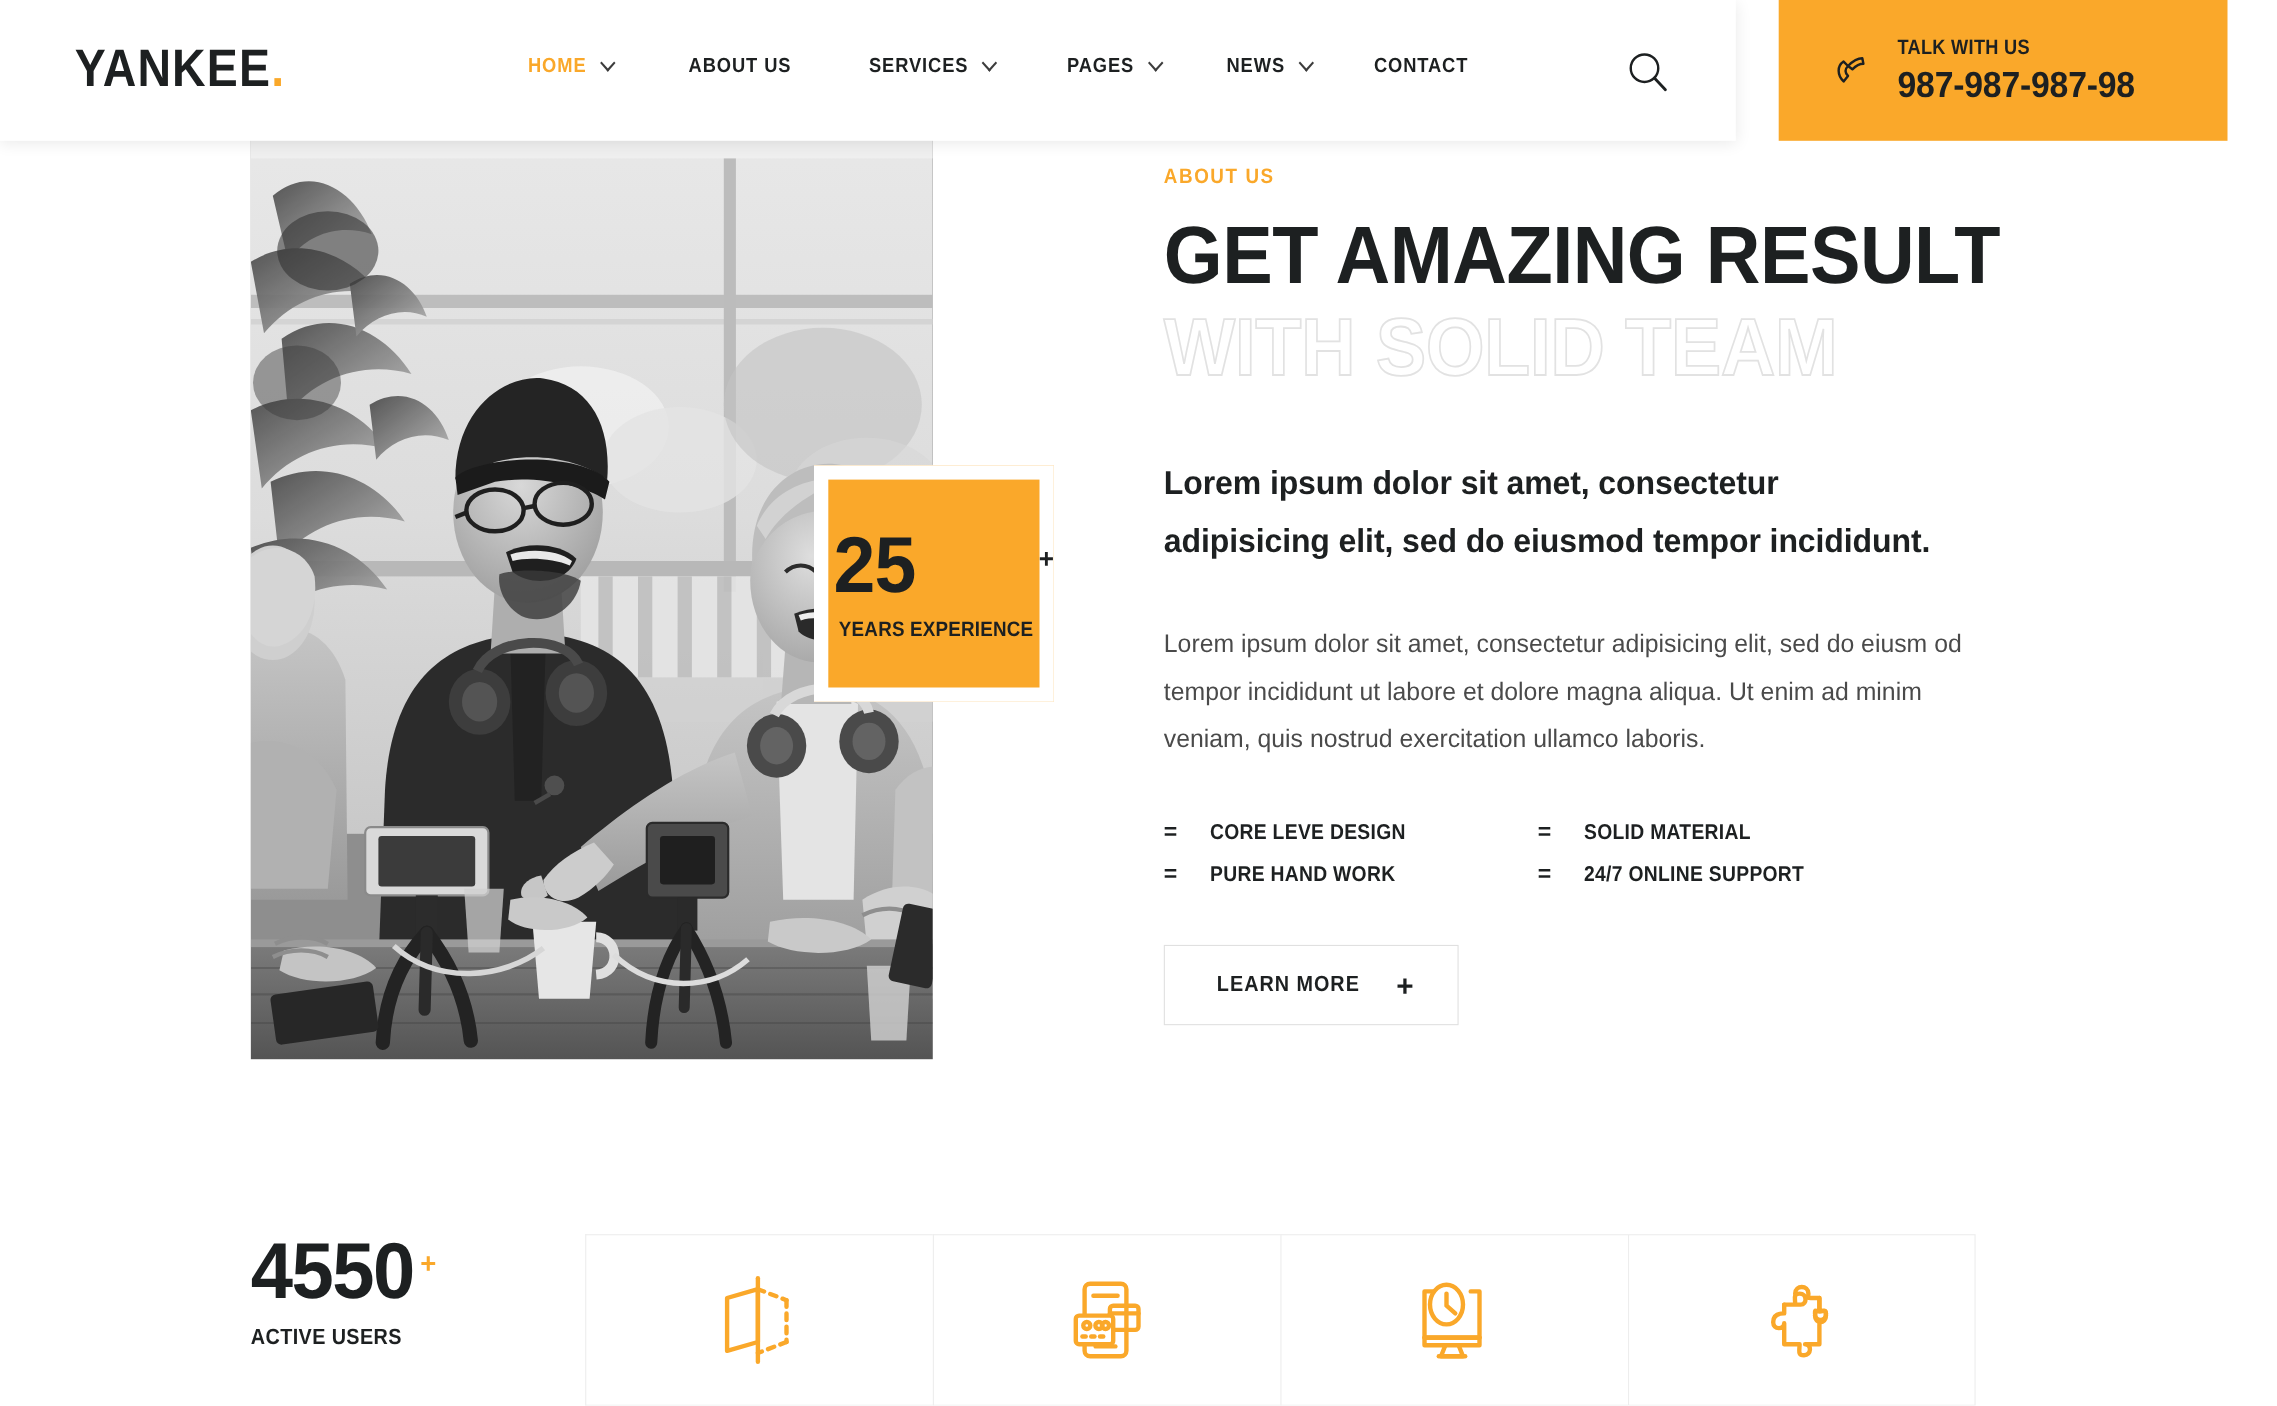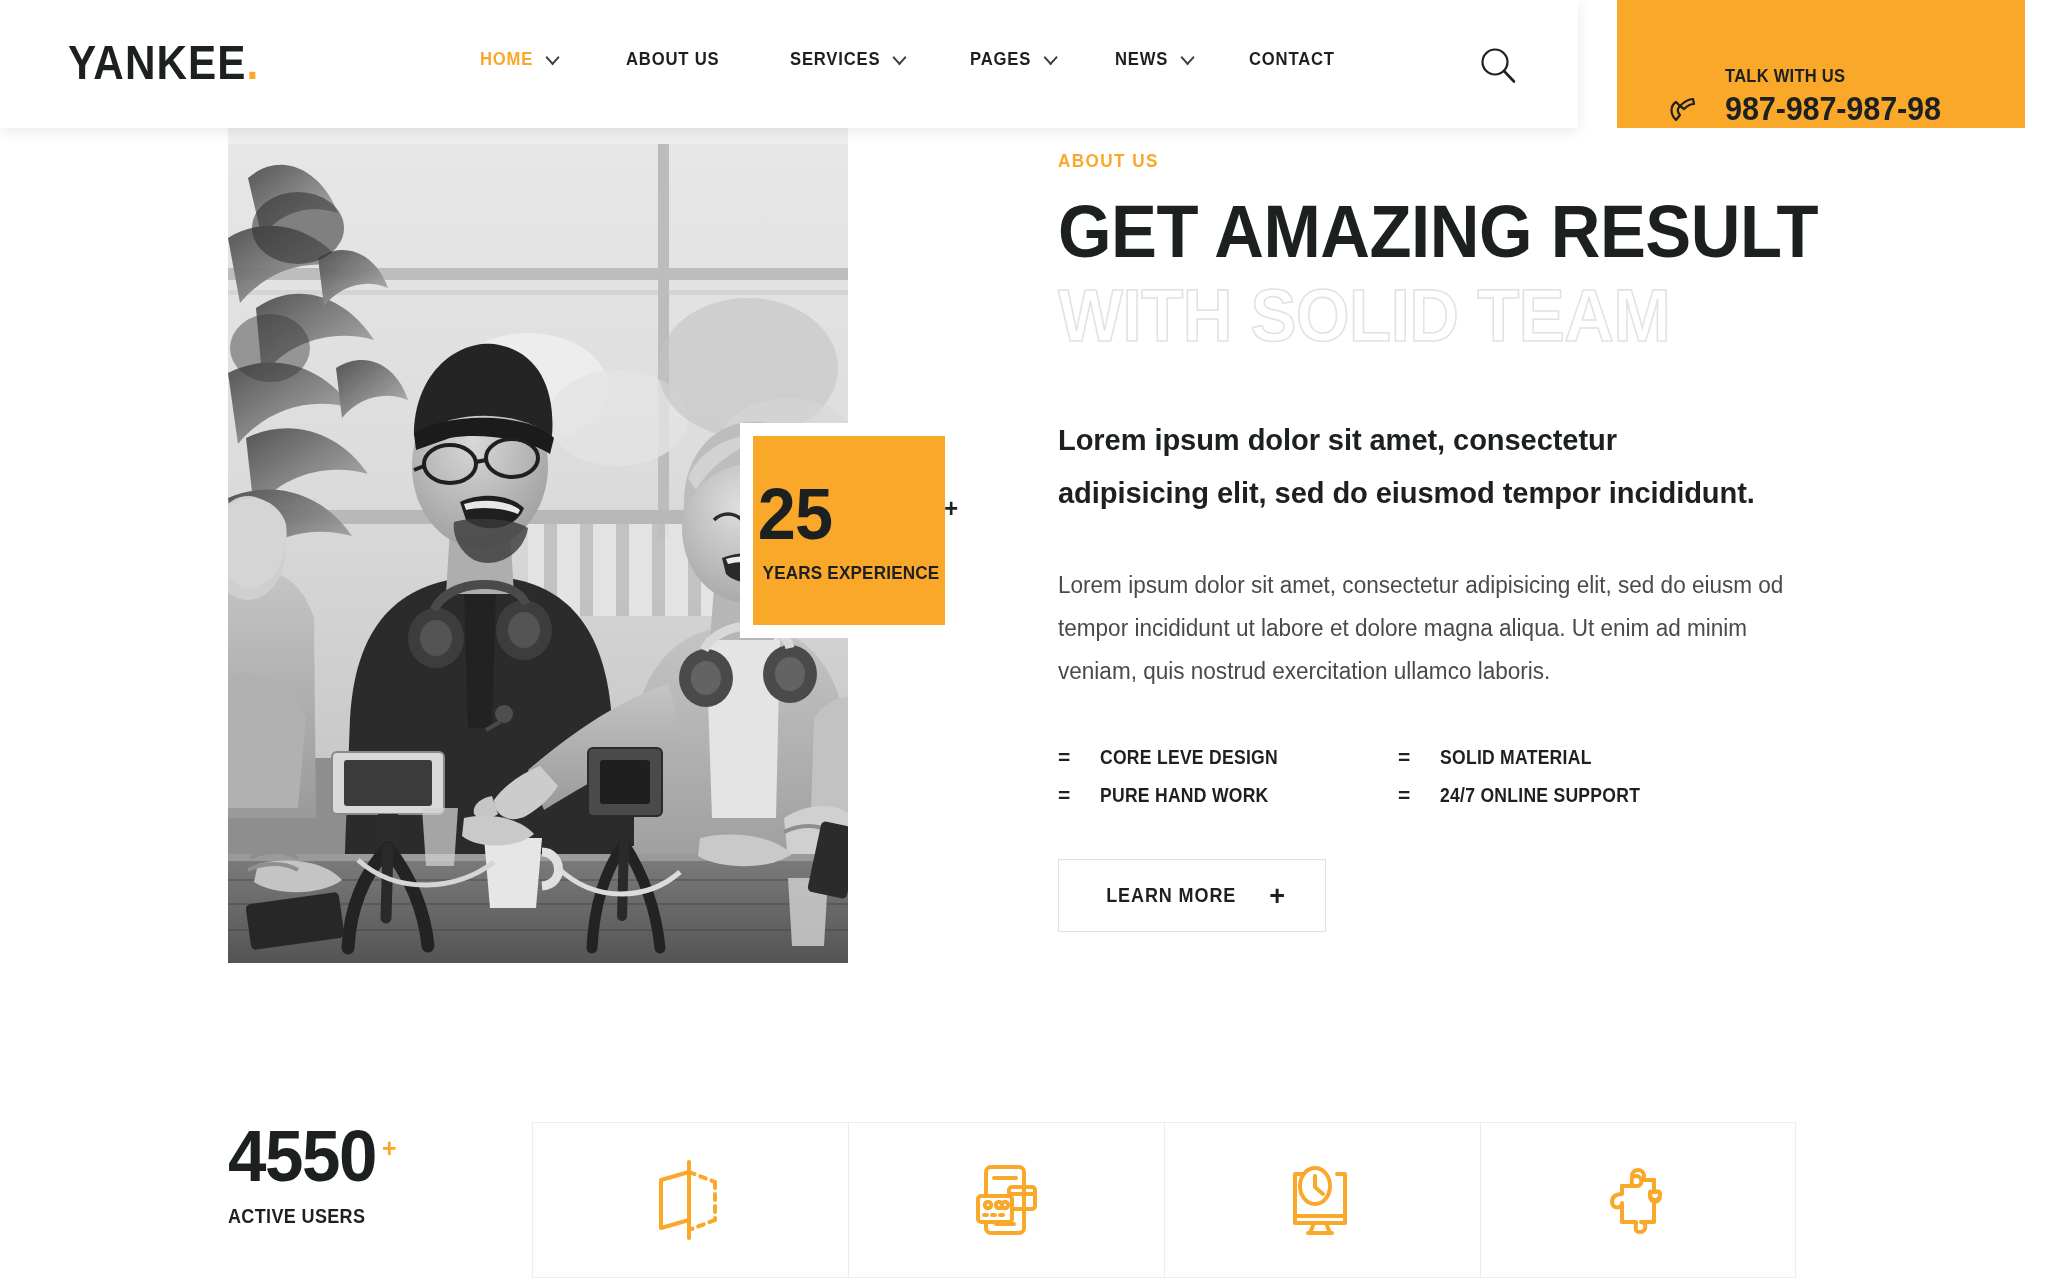--- a/index.html
+++ b/index.html
@@ -89,21 +89,21 @@
   }
 
   
   #phone-box {
     position: absolute;
     left: 1617px; top: 0;
     width: 408px; height: 128px;
     background: #faa82a;
     z-index: 31;
     display: flex;
-    align-items: flex-end;
+    align-items: center;
     padding-left: 48px;
   }
   #phone-icon { width: 38px; height: 38px; flex: none; margin-right: 22px; margin-top:-2px;}
   #phone-text { display: flex; flex-direction: column; }
   #phone-label {
     font-size: 19px;
     font-weight: 700;
     color: #1d2021;
     letter-spacing: 0.3px;
     transform: scaleX(0.87);

